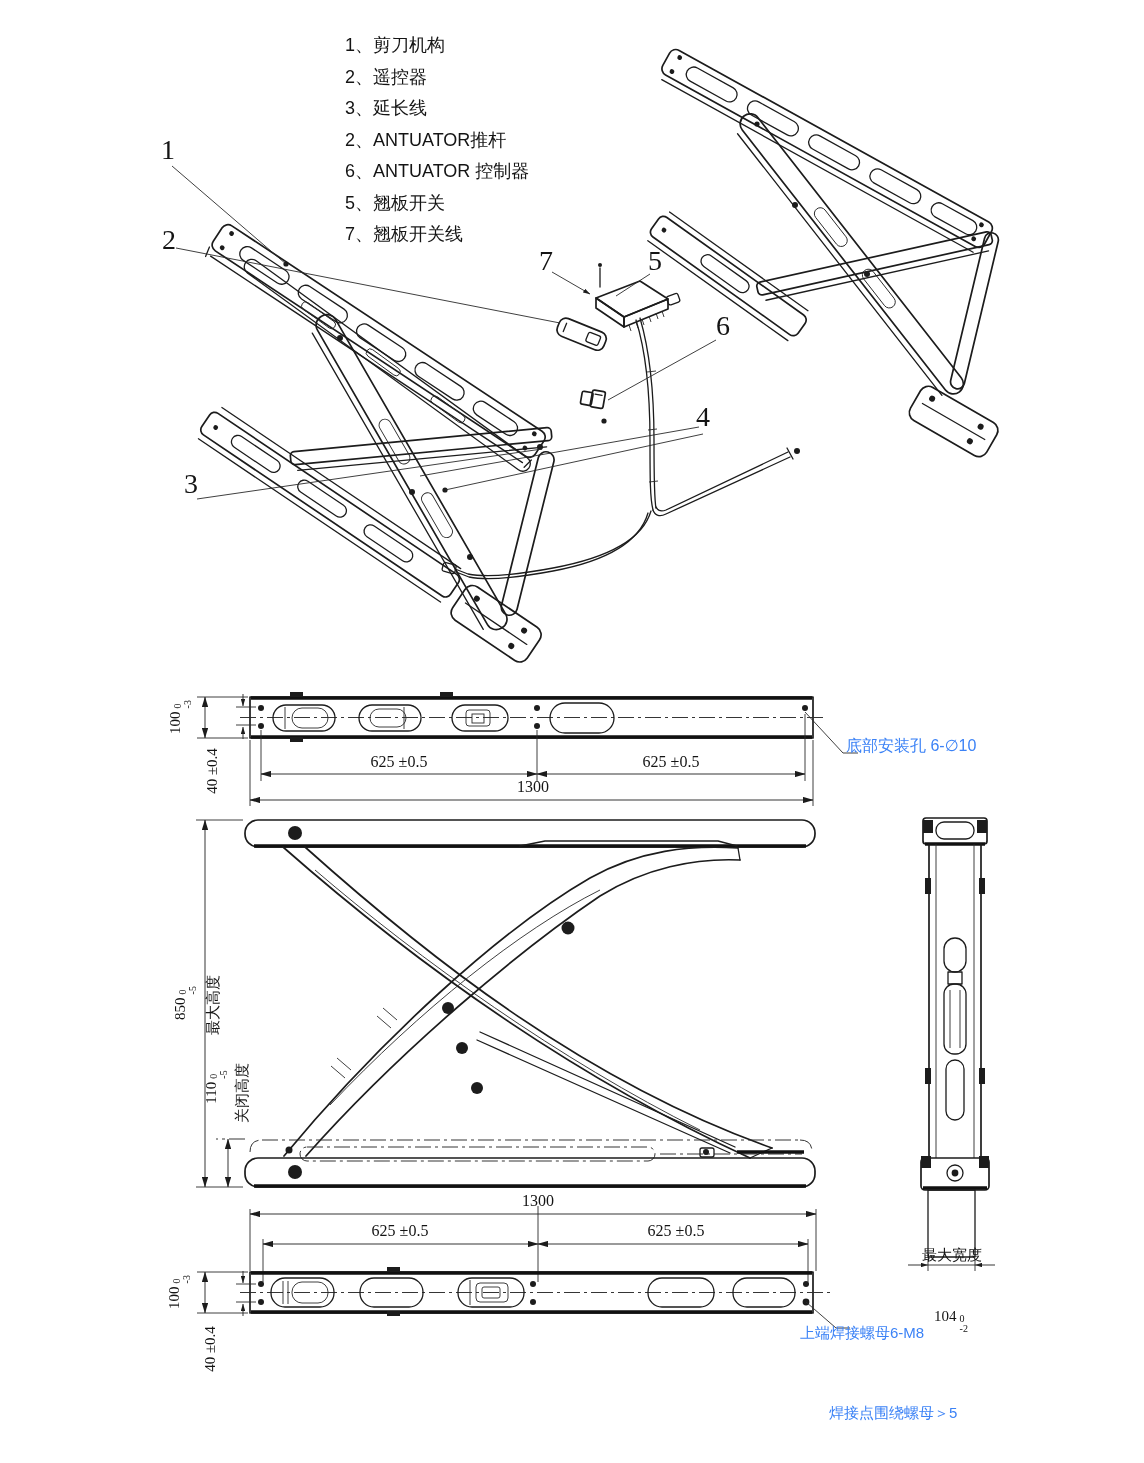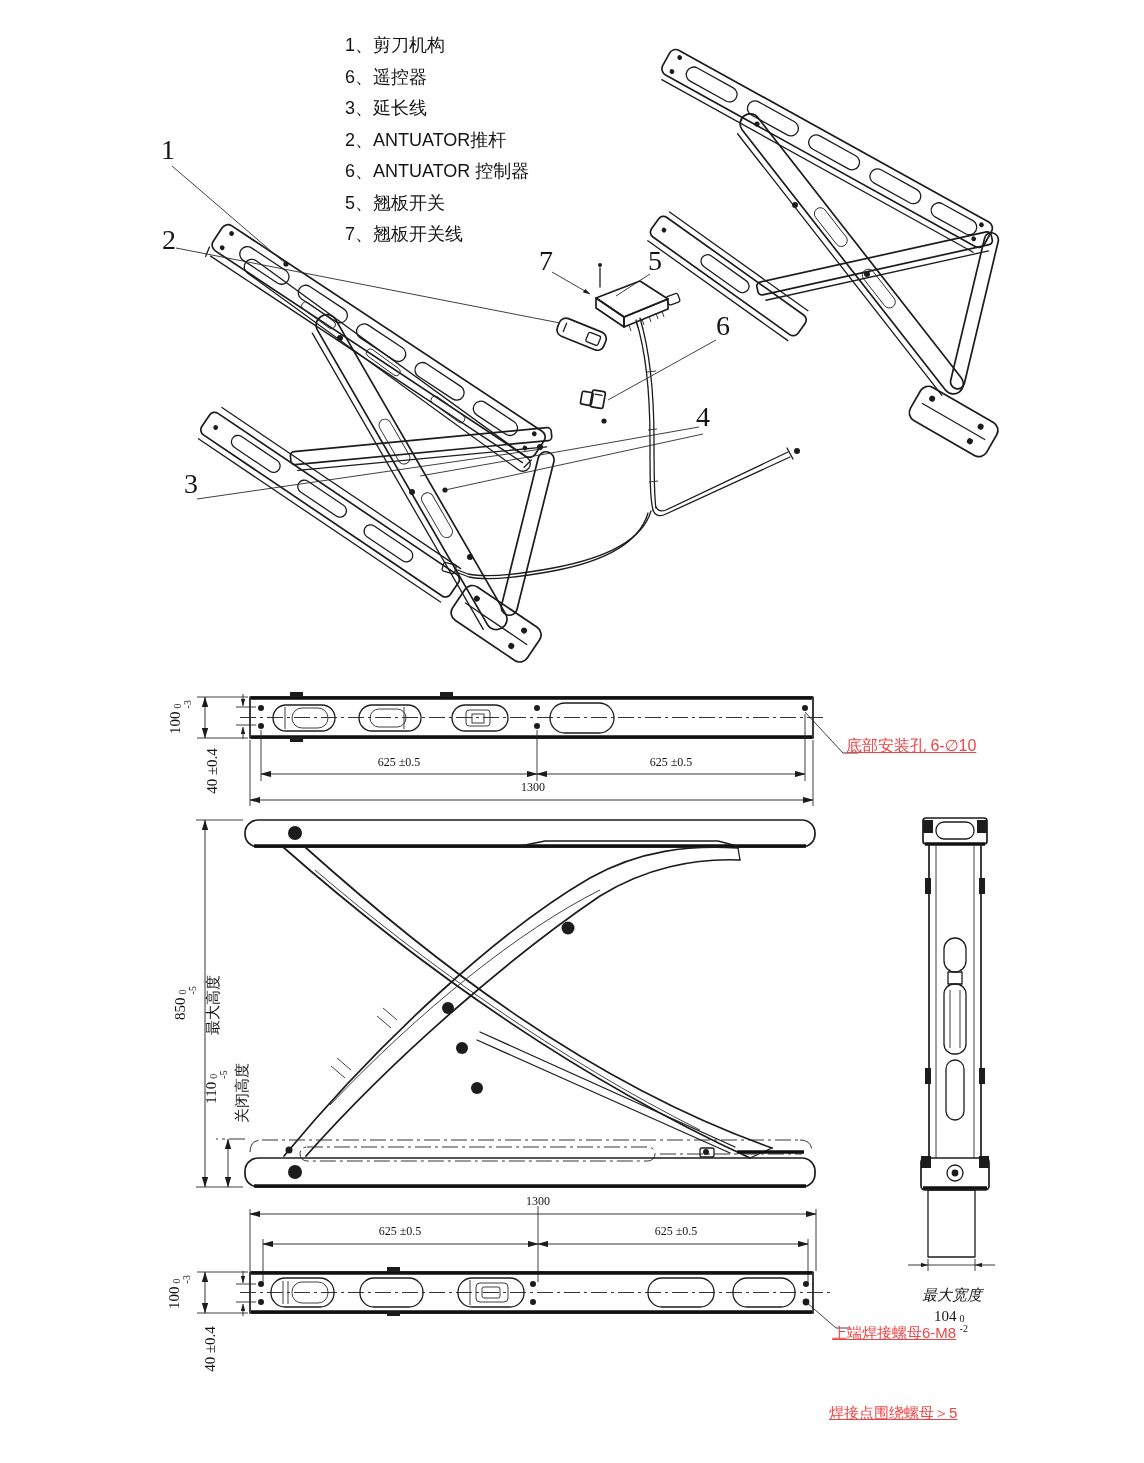--- a/index.html
+++ b/index.html
@@ -9,23 +9,23 @@
   }
   svg { position:absolute; left:0; top:0; }
   .ln   { fill:none; stroke:#1c1c1c; stroke-width:1.7; stroke-linecap:round; stroke-linejoin:round; }
   .md   { fill:none; stroke:#1c1c1c; stroke-width:1.3; stroke-linecap:round; stroke-linejoin:round; }
   .bold { fill:none; stroke:#111111; stroke-width:3.4; stroke-linecap:butt; }
   .thin { fill:none; stroke:#2a2a2a; stroke-width:0.9; }
   .dim  { fill:none; stroke:#2a2a2a; stroke-width:0.95; }
   .cl   { fill:none; stroke:#2a2a2a; stroke-width:0.95; stroke-dasharray:16 4 3 4; }
   .dk   { fill:#1c1c1c; stroke:none; }
   .t  { position:absolute; transform:translate(-50%,-50%); white-space:nowrap; color:#141414; }
-  .tl { position:absolute; white-space:nowrap; color:#ef4444;text-decoration:underline; }
+  .tl { position:absolute; white-space:nowrap; color:#3b82f6; }
   .tv { position:absolute; transform:translate(-50%,-50%) rotate(-90deg); white-space:nowrap; color:#141414; }
-  .dimtxt  { font-family:"Liberation Serif", serif; font-size:12px; }
+  .dimtxt  { font-family:"Liberation Serif", serif; font-size:16px; }
   .dimtxtv { font-family:"Liberation Serif", serif; font-size:15px; }
   .cjk   { font-family:"Liberation Sans", sans-serif; font-size:15px; }
   .note  { font-family:"Liberation Sans", sans-serif; font-size:16px; }
   .callout { font-family:"Liberation Serif", serif; font-size:28px; }
   .tolcol { display:inline-flex; flex-direction:column; font-size:10px; line-height:1.04; margin-left:3px; vertical-align:-1px; font-family:"Liberation Serif", serif; }
   .plist { position:absolute; left:345px; top:30px; font-size:18px; line-height:31.5px; }
 </style>
 </head>
 <body>
 
@@ -372,21 +372,21 @@
     <line class="thin" x1="928" y1="1259" x2="928" y2="1271"></line>
     <line class="thin" x1="975" y1="1259" x2="975" y2="1271"></line>
     <line class="thin" x1="928" y1="1265" x2="975" y2="1265"></line>
     <line class="dim" x1="908" y1="1265" x2="928" y2="1265" marker-end="url(#arrS)"></line>
     <line class="dim" x1="995" y1="1265" x2="975" y2="1265" marker-end="url(#arrS)"></line>
   </g>
 </svg>
 
   <div class="plist">
     <div>1、剪刀机构</div>
-    <div>6、遥控器</div>
+    <div>2、遥控器</div>
     <div>3、延长线</div>
     <div>2、ANTUATOR推杆</div>
     <div>6、ANTUATOR 控制器</div>
     <div>5、翘板开关</div>
     <div>7、翘板开关线</div>
   </div>
 
   <div class="t callout" style="left:168px; top:150px;">1</div>
   <div class="t callout" style="left:169px; top:240px;">2</div>
   <div class="t callout" style="left:191px; top:484px;">3</div>
@@ -417,22 +417,22 @@
   <div class="tv cjk" style="left:242px; top:1093px;">关闭高度</div>
 
   <div class="t dimtxt" style="left:538px; top:1201px;">1300</div>
   <div class="t dimtxt" style="left:400px; top:1231px;">625 ±0.5</div>
   <div class="t dimtxt" style="left:676px; top:1231px;">625 ±0.5</div>
   <div class="tv dimtxtv" style="left:179px; top:1292px;"><span>100</span><span class="tolcol">
         <span>0</span>
         <span>-3</span>
       </span></div>
   <div class="tv dimtxtv" style="left:210px; top:1349px;">40 ±0.4</div>
-  <div class="tl cjk" style="left:832px; top:1324px;">上端焊接螺母6-M8</div>
+  <div class="tl cjk" style="left:800px; top:1324px;">上端焊接螺母6-M8</div>
   <div class="tl cjk" style="left:829px; top:1404px;">焊接点围绕螺母＞5</div>
 
   <div class="t dimtxtv" style="left:951px; top:1321px;"><span>104</span><span class="tolcol">
         <span>0</span>
         <span>-2</span>
       </span></div>
-  <div class="t cjk" style="left:952px; top:1295px;font-style:italic;">最大宽度</div>
+  <div class="t cjk" style="left:952px; top:1255px;">最大宽度</div>
 
 </div>
 
 </body></html>

